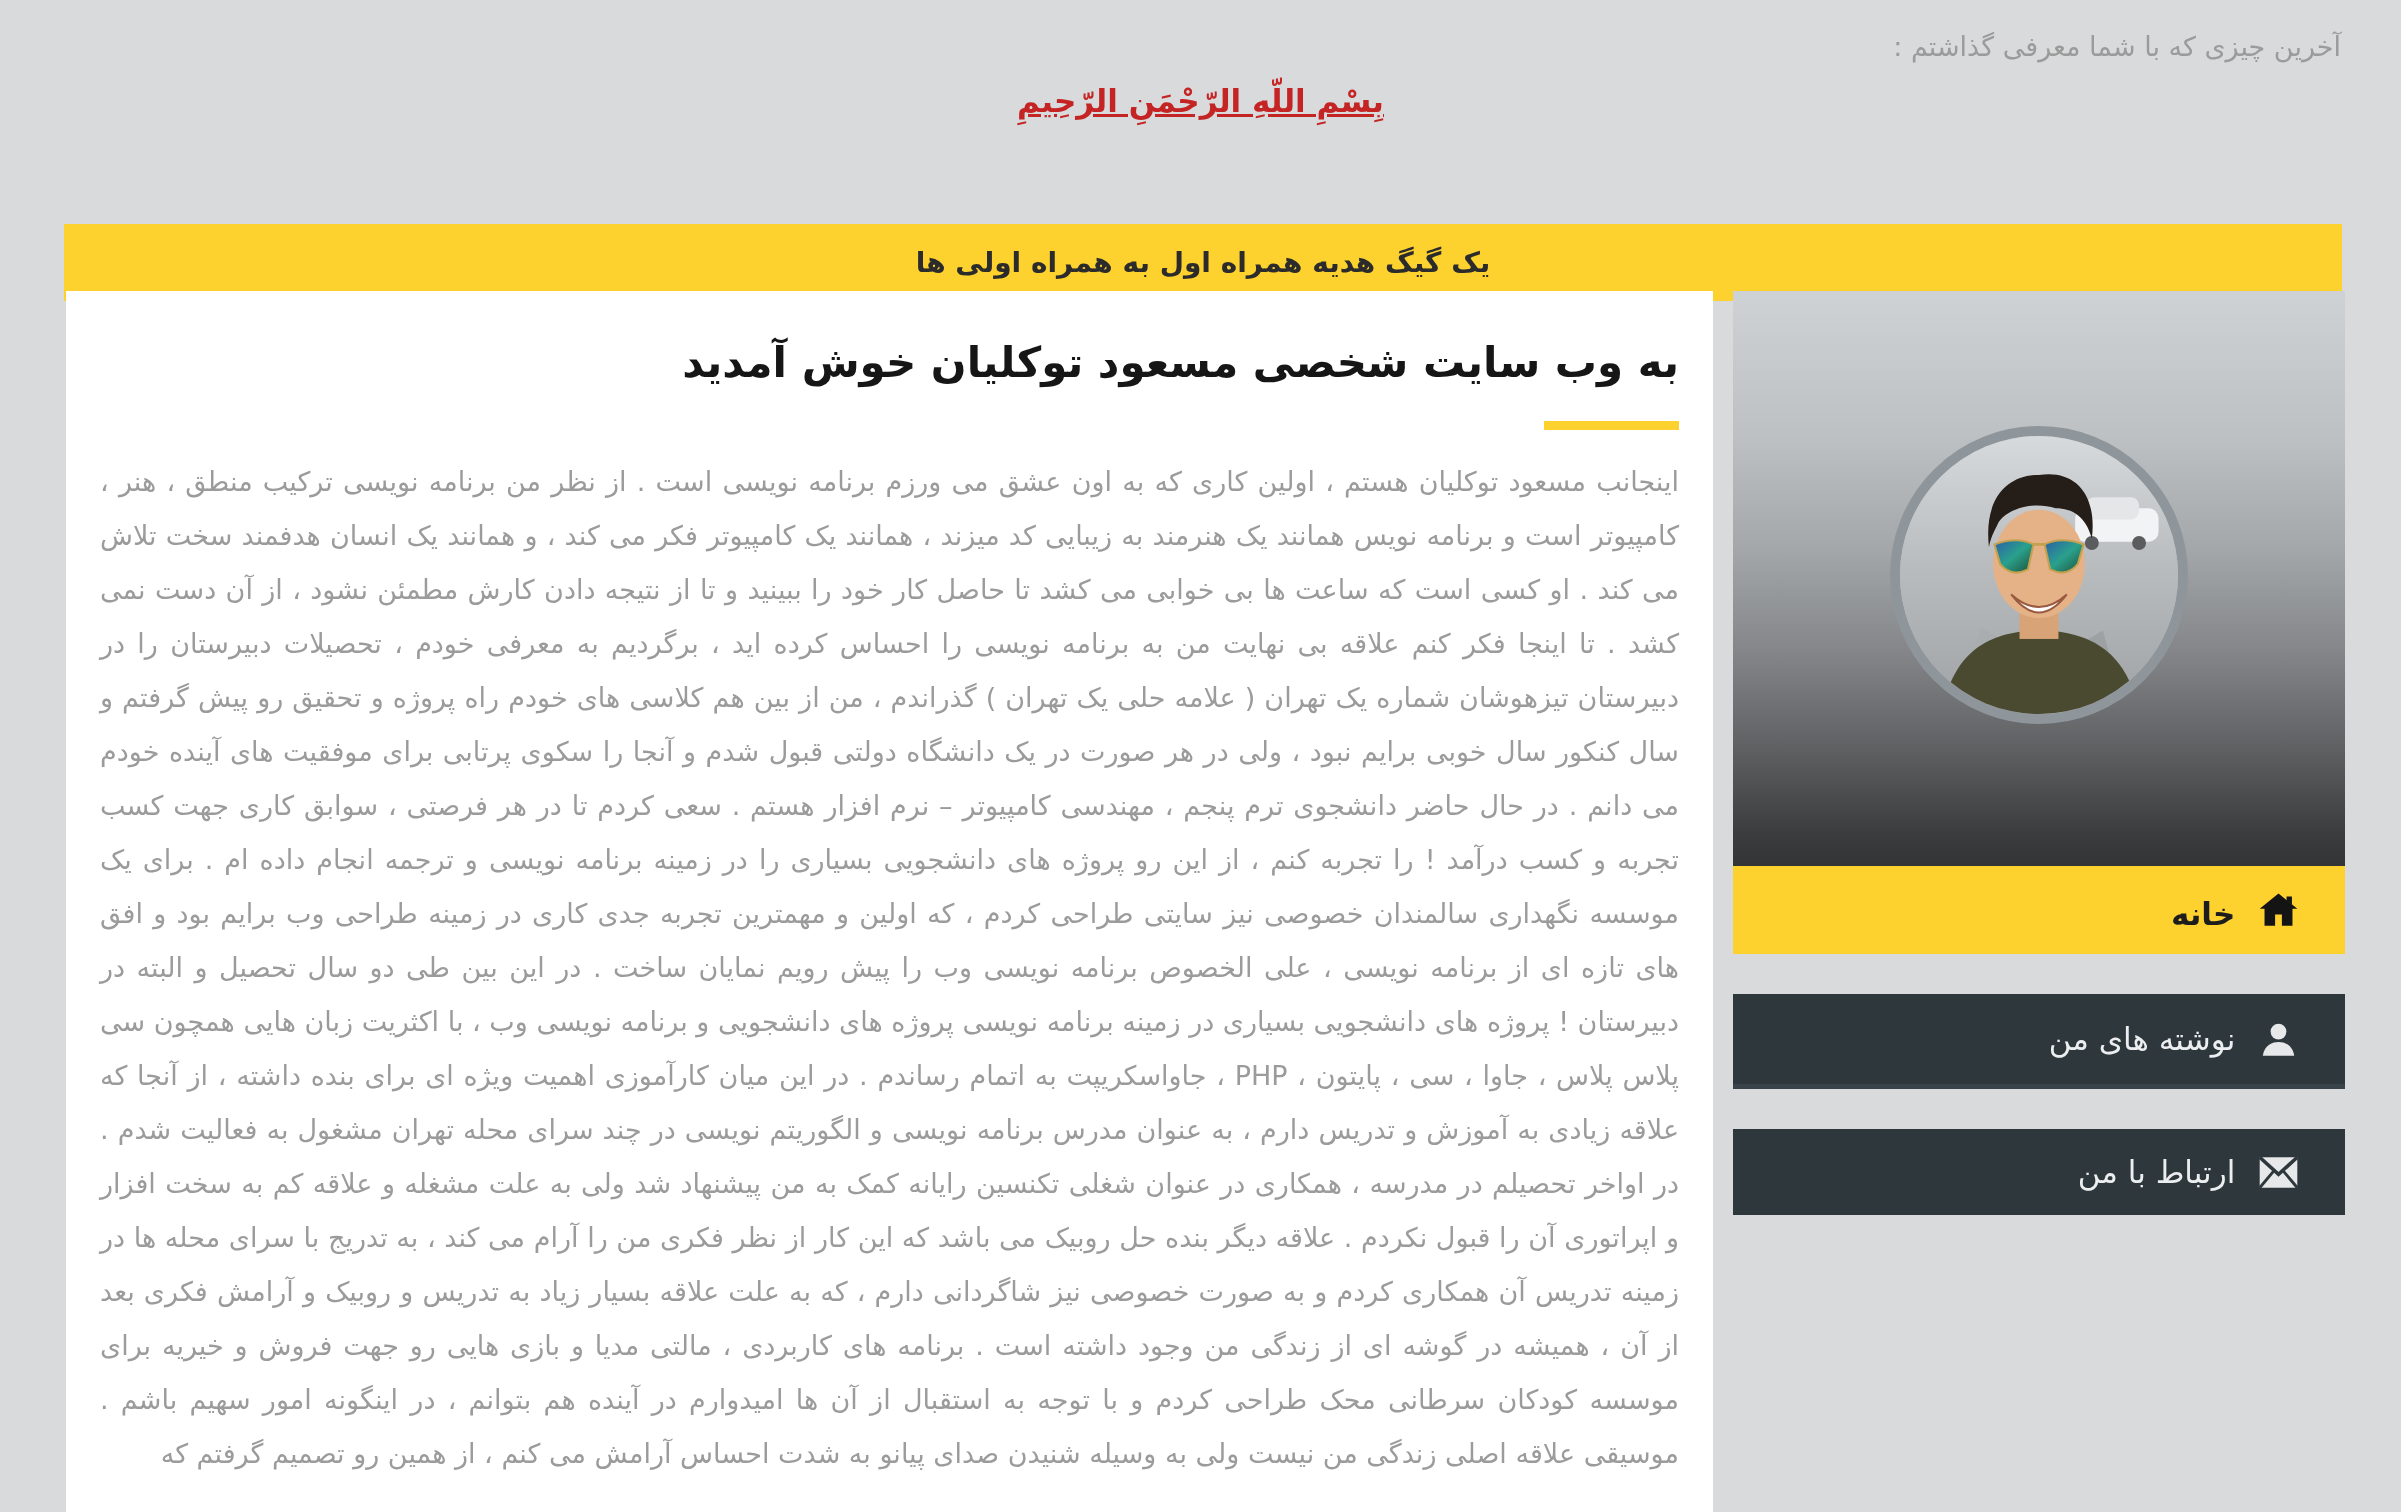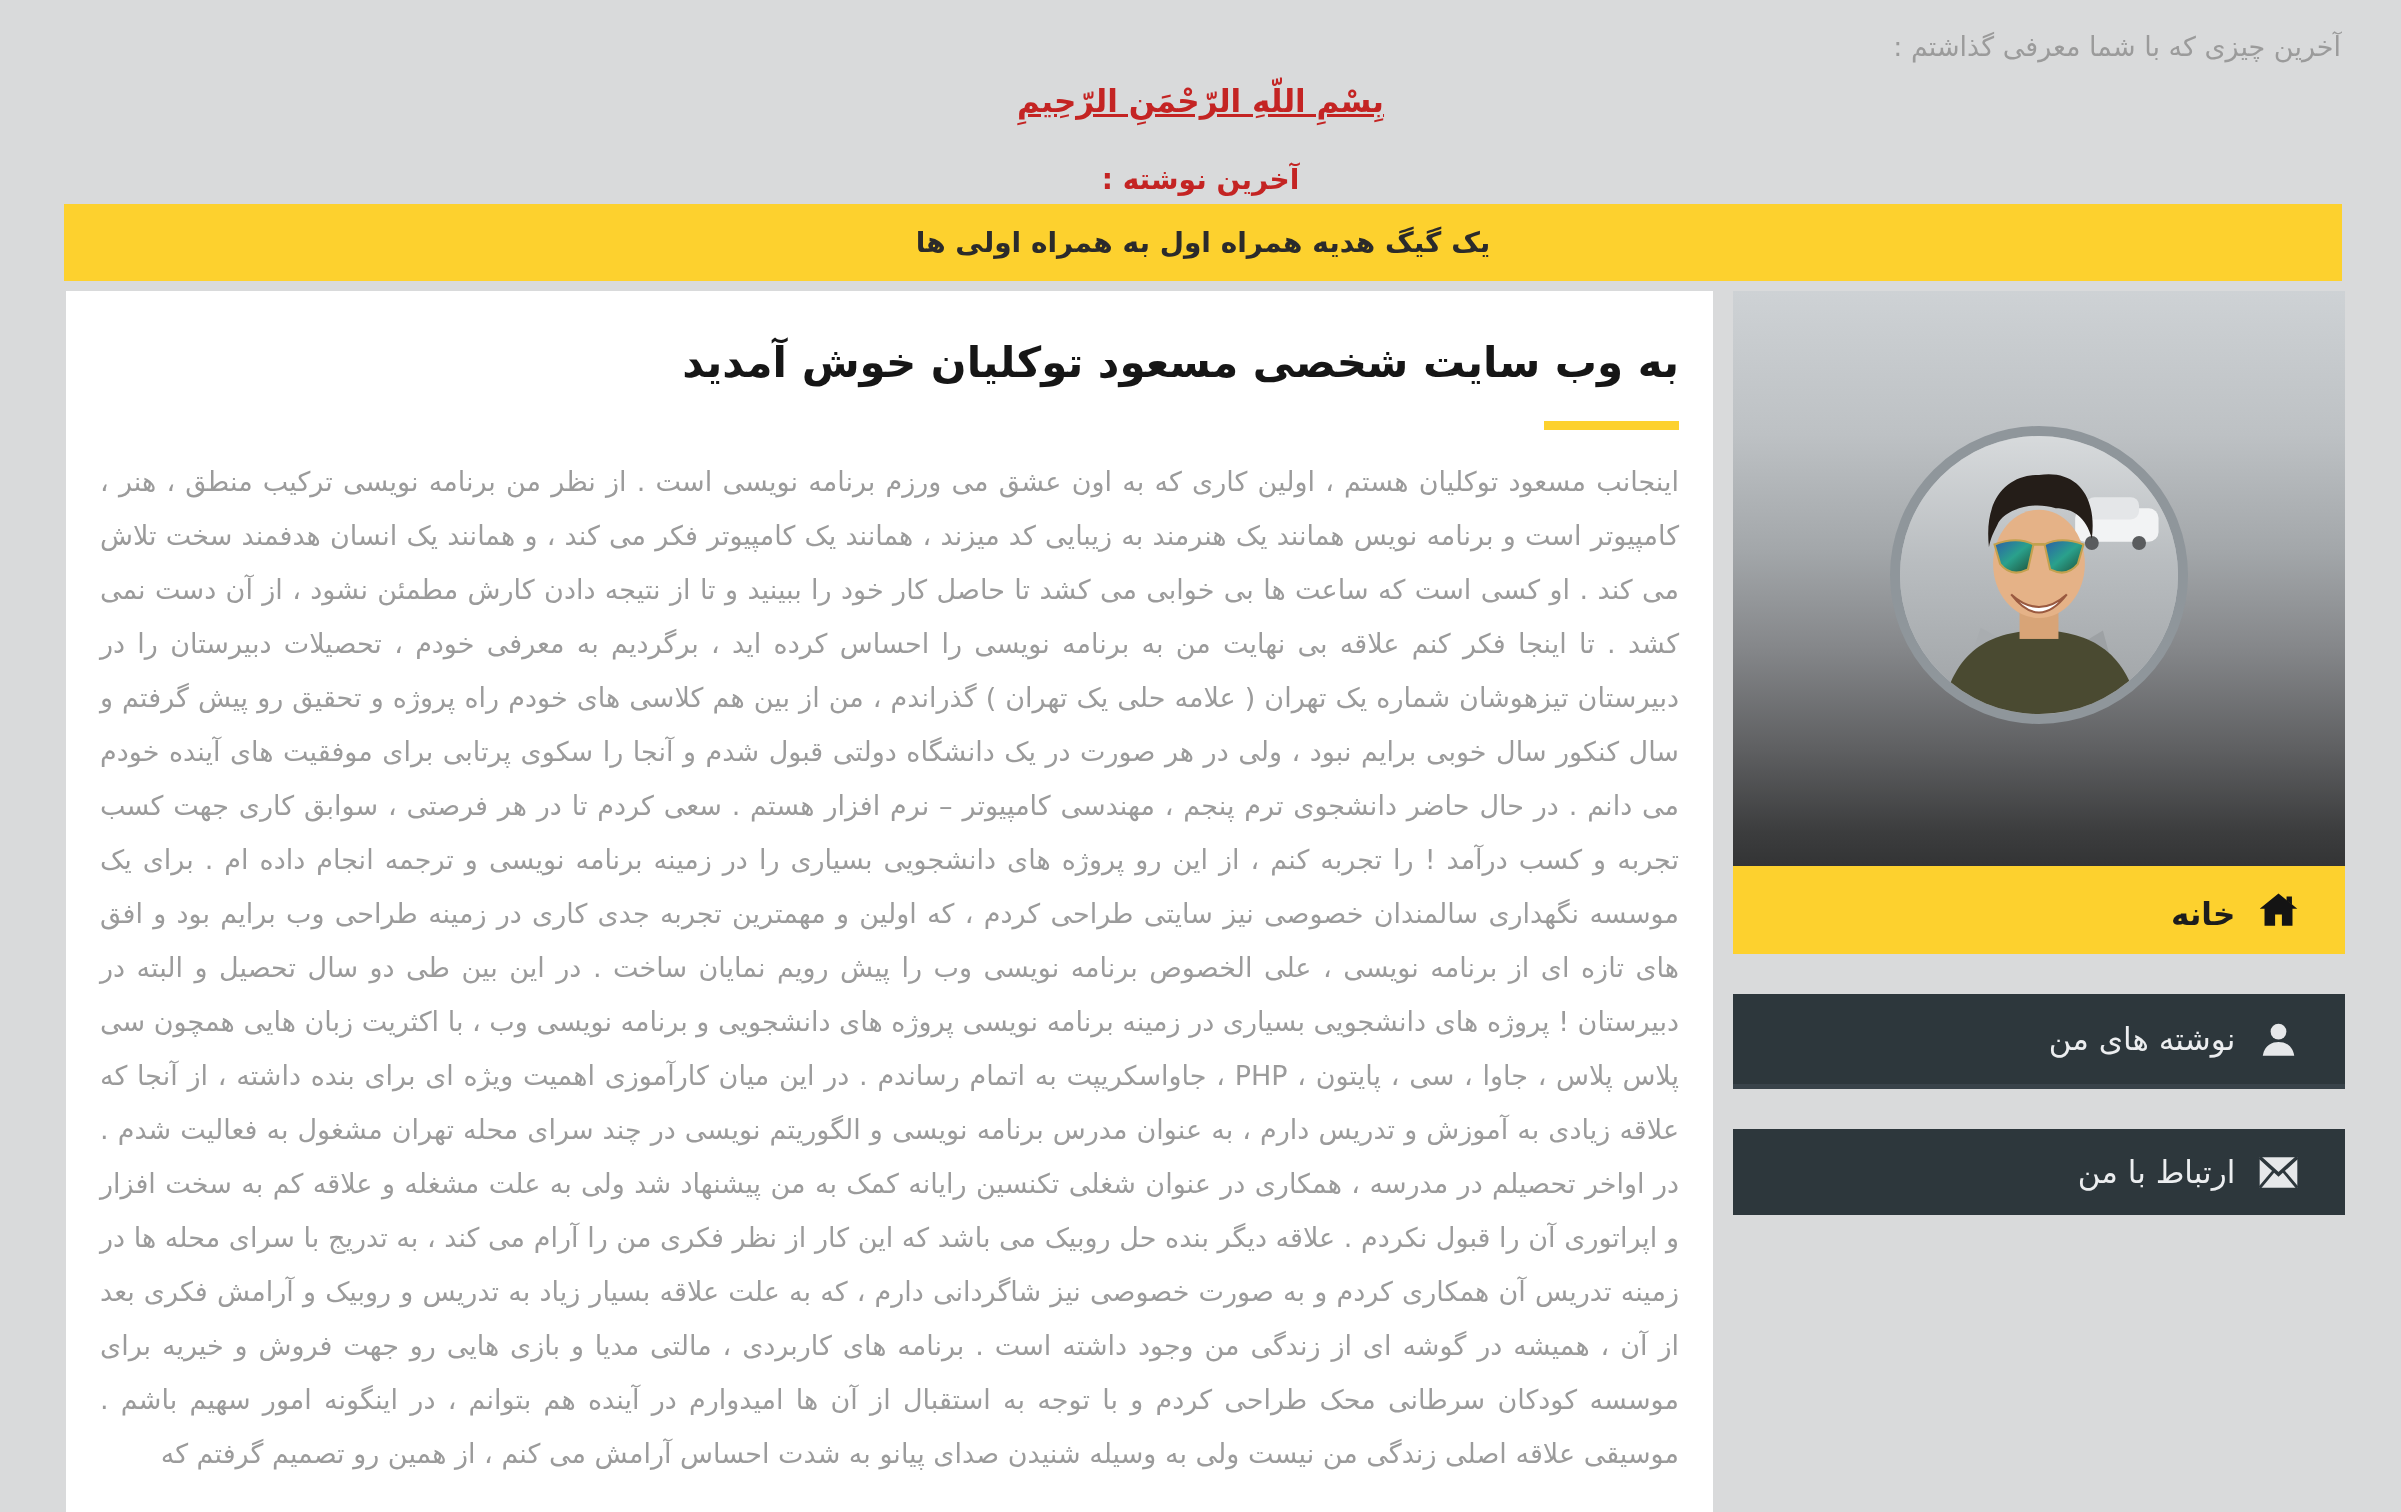--- a/index.html
+++ b/index.html
@@ -21,21 +21,21 @@
     position:absolute; top:83px; left:0; width:100%;
     text-align:center; font-size:31px; font-weight:bold; color:#c42423;text-decoration:underline;
   }
   .latest-post {
     position:absolute; top:163px; left:0; width:100%;
     text-align:center; font-size:28px; font-weight:bold; color:#c42423;
   }
 
   
   .banner {
-    position:absolute; top:204px; left:64px; width:2278px; height:77px;
+    position:absolute; top:224px; left:64px; width:2278px; height:77px;
     background:var(--yellow); display:flex; align-items:center; justify-content:center;
     cursor:pointer;
   }
   .banner-text { font-size:28px; font-weight:bold; color:#2b2b2b; }
 
   
   .main {
     position:absolute; top:291px; left:66px; width:1647px; height:1221px;
     background:#ffffff; direction:rtl;
   }
@@ -81,21 +81,20 @@
 
   :root { --yellow:#fdd12e; --dark:#2d373c; }
 </style>
 </head>
 <body>
 
 <div class="canvas">
 
   <div class="top-label">آخرین چیزی که با شما معرفی گذاشتم :</div>
   <div class="bismillah">بِسْمِ اللّهِ الرّحْمَنِ الرّحِيمِ</div>
-  <div class="latest-post">آخرین نوشته :</div>
 
   <div class="banner">
     <span class="banner-text">یک گیگ هدیه همراه اول به همراه اولی ها</span>
   </div>
 
   <div class="main">
     <h1 class="page-title">به وب سایت شخصی مسعود توکلیان خوش آمدید</h1>
     <div class="title-underline"></div>
     <p class="body-text">اینجانب مسعود توکلیان هستم ، اولین کاری که به اون عشق می ورزم برنامه نویسی است . از نظر من برنامه نویسی ترکیب منطق ، هنر ، کامپیوتر است و برنامه نویس همانند یک هنرمند به زیبایی کد میزند ، همانند یک کامپیوتر فکر می کند ، و همانند یک انسان هدفمند سخت تلاش می کند . او کسی است که ساعت ها بی خوابی می کشد تا حاصل کار خود را ببینید و تا از نتیجه دادن کارش مطمئن نشود ، از آن دست نمی کشد . تا اینجا فکر کنم علاقه بی نهایت من به برنامه نویسی را احساس کرده اید ، برگردیم به معرفی خودم ، تحصیلات دبیرستان را در دبیرستان تیزهوشان شماره یک تهران ( علامه حلی یک تهران ) گذراندم ، من از بین هم کلاسی های خودم راه پروژه و تحقیق رو پیش گرفتم و سال کنکور سال خوبی برایم نبود ، ولی در هر صورت در یک دانشگاه دولتی قبول شدم و آنجا را سکوی پرتابی برای موفقیت های آینده خودم می دانم . در حال حاضر دانشجوی ترم پنجم ، مهندسی کامپیوتر – نرم افزار هستم . سعی کردم تا در هر فرصتی ، سوابق کاری جهت کسب تجربه و کسب درآمد ! را تجربه کنم ، از این رو پروژه های دانشجویی بسیاری را در زمینه برنامه نویسی و ترجمه انجام داده ام . برای یک موسسه نگهداری سالمندان خصوصی نیز سایتی طراحی کردم ، که اولین و مهمترین تجربه جدی کاری در زمینه طراحی وب برایم بود و افق های تازه ای از برنامه نویسی ، علی الخصوص برنامه نویسی وب را پیش رویم نمایان ساخت . در این بین طی دو سال تحصیل و البته در دبیرستان ! پروژه های دانشجویی بسیاری در زمینه برنامه نویسی پروژه های دانشجویی و برنامه نویسی وب ، با اکثریت زبان هایی همچون سی پلاس پلاس ، جاوا ، سی ، پایتون ، PHP ، جاواسکریپت به اتمام رساندم . در این میان کارآموزی اهمیت ویژه ای برای بنده داشته ، از آنجا که علاقه زیادی به آموزش و تدریس دارم ، به عنوان مدرس برنامه نویسی و الگوریتم نویسی در چند سرای محله تهران مشغول به فعالیت شدم . در اواخر تحصیلم در مدرسه ، همکاری در عنوان شغلی تکنسین رایانه کمک به من پیشنهاد شد ولی به علت مشغله و علاقه کم به سخت افزار و اپراتوری آن را قبول نکردم . علاقه دیگر بنده حل روبیک می باشد که این کار از نظر فکری من را آرام می کند ، به تدریج با سرای محله ها در زمینه تدریس آن همکاری کردم و به صورت خصوصی نیز شاگردانی دارم ، که به علت علاقه بسیار زیاد به تدریس و روبیک و آرامش فکری بعد از آن ، همیشه در گوشه ای از زندگی من وجود داشته است . برنامه های کاربردی ، مالتی مدیا و بازی هایی رو جهت فروش و خیریه برای موسسه کودکان سرطانی محک طراحی کردم و با توجه به استقبال از آن ها امیدوارم در آینده هم بتوانم ، در اینگونه امور سهیم باشم . موسیقی علاقه اصلی زندگی من نیست ولی به وسیله شنیدن صدای پیانو به شدت احساس آرامش می کنم ، از همین رو تصمیم گرفتم که</p>
   </div>

